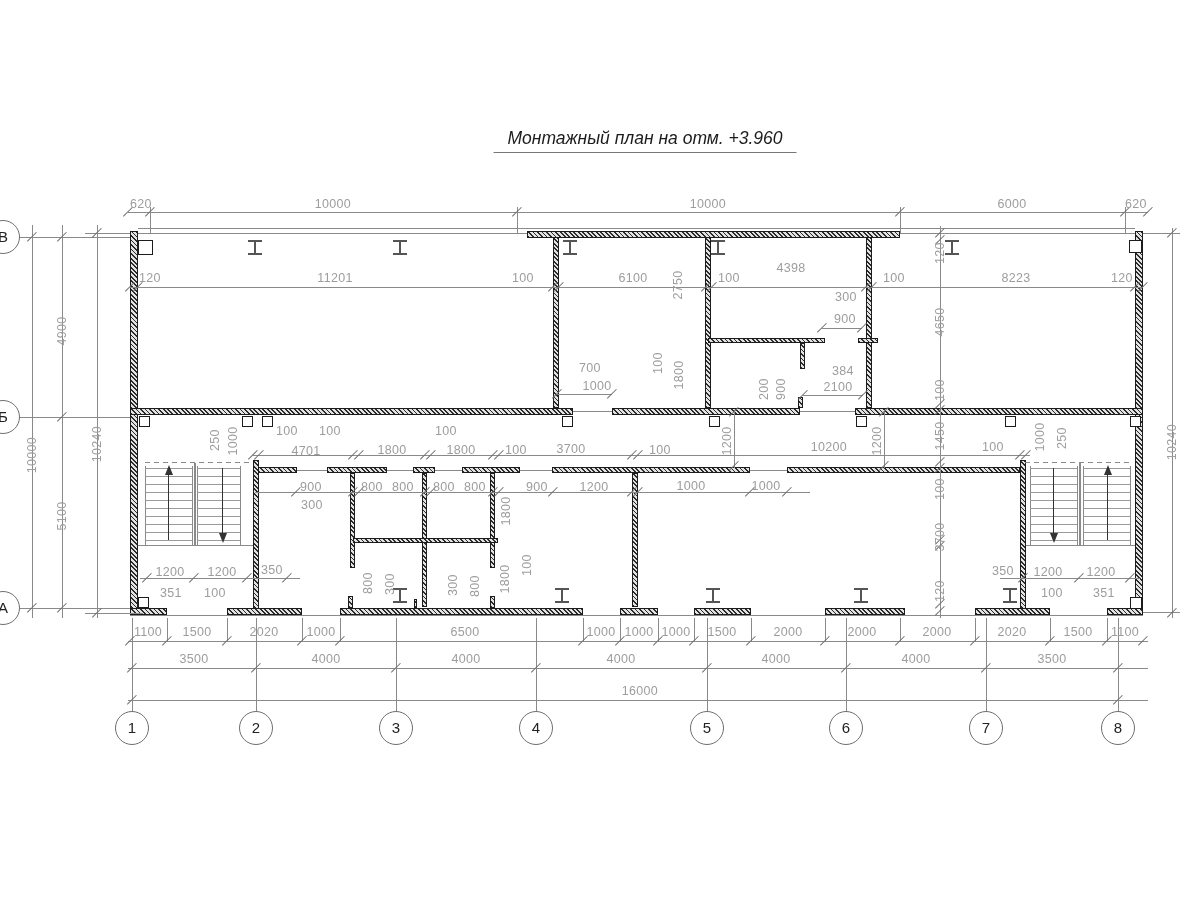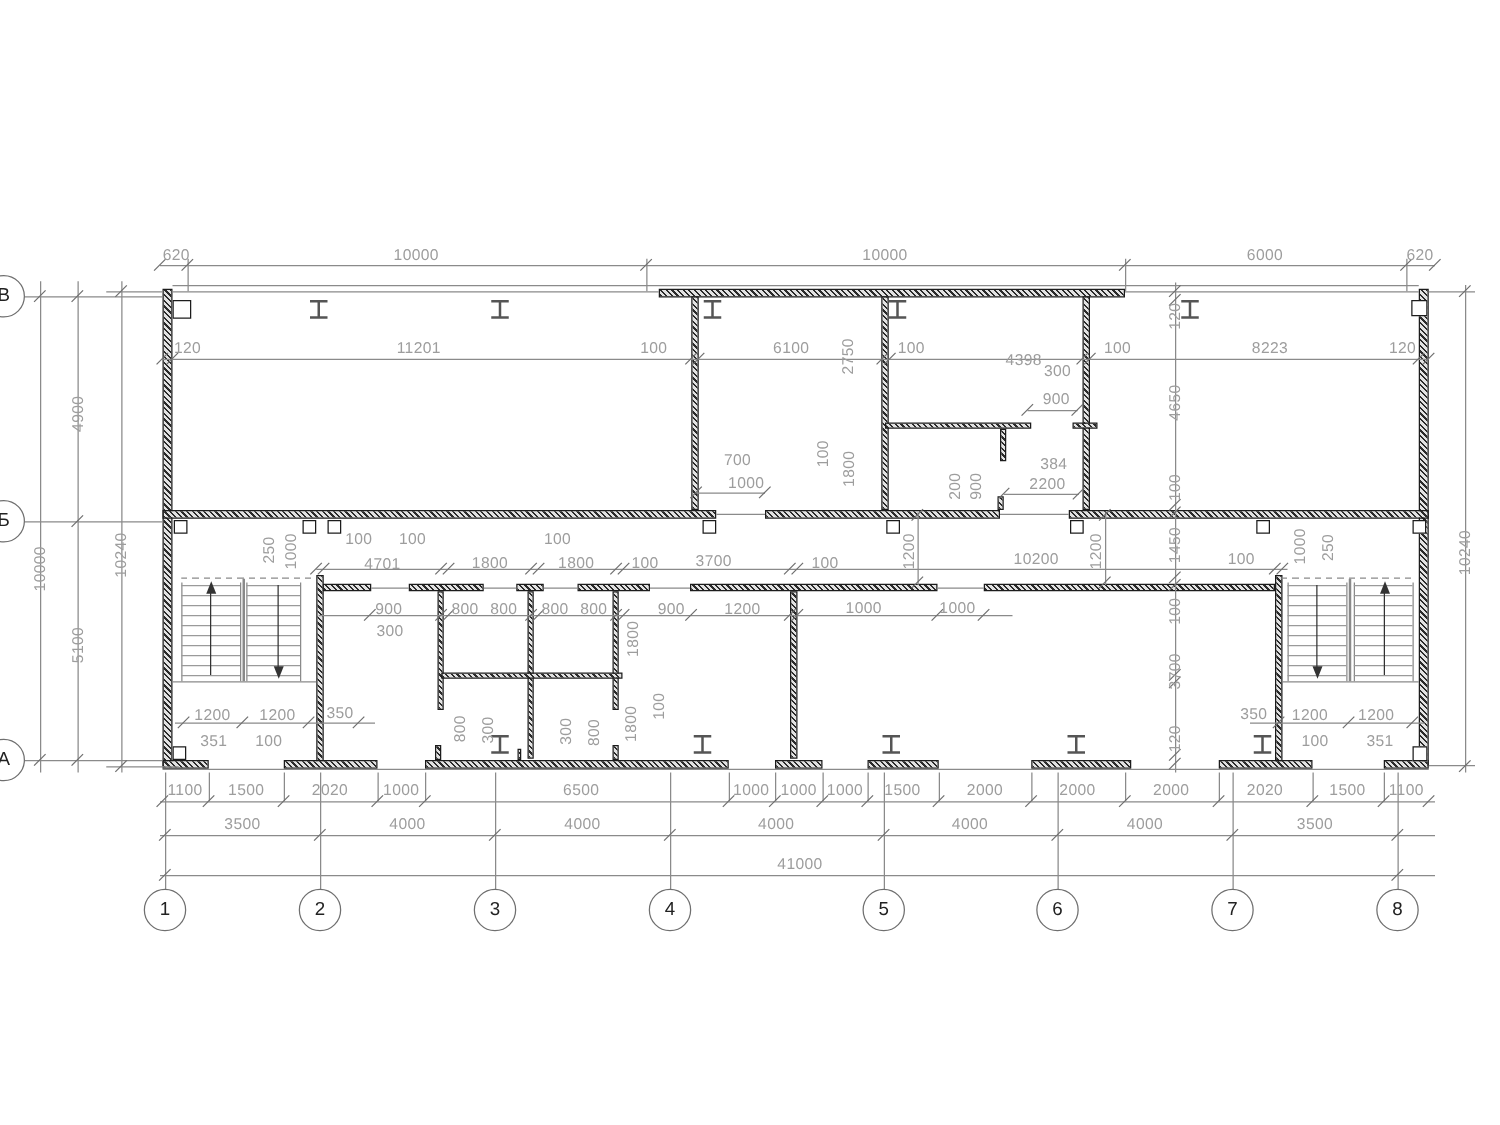--- a/index.html
+++ b/index.html
@@ -25,20 +25,21 @@
   .tread{position:absolute;background:#9a9a9a;height:1px;}
   .tri{position:absolute;width:0;height:0;border-left:4.5px solid transparent;
     border-right:4.5px solid transparent;transform:translateX(-50%);}
   .tri.up{border-bottom:10px solid #333;}
   .tri.down{border-top:10px solid #333;}
 </style>
 </head>
 <body>
 
 <div id="canvas">
+  <div id="title" style="left: 645px; top: 128px;">Монтажный план на отм. +3.960</div>
   <div id="plan" style="position:absolute;left:0;top:0;width:1200px;height:900px;">
       <div class="wall" style="left: 130px; top: 231px; width: 8px; height: 382px;"></div>
       <div class="wall" style="left: 1135px; top: 231px; width: 8px; height: 382px;"></div>
       <div class="wall" style="left: 527px; top: 231px; width: 373px; height: 7px;"></div>
       <div class="wall" style="left: 130px; top: 408px; width: 443px; height: 7px;"></div>
       <div class="wall" style="left: 612px; top: 408px; width: 188px; height: 7px;"></div>
       <div class="wall" style="left: 855px; top: 408px; width: 288px; height: 7px;"></div>
       <div class="wall" style="left: 553px; top: 237px; width: 6px; height: 171px;"></div>
       <div class="wall" style="left: 705px; top: 237px; width: 6px; height: 171px;"></div>
       <div class="wall" style="left: 866px; top: 237px; width: 6px; height: 171px;"></div>
@@ -294,35 +295,35 @@
       <div class="dim" style="left: 141px; top: 204px;">620</div>
       <div class="dim" style="left: 333px; top: 204px;">10000</div>
       <div class="dim" style="left: 708px; top: 204px;">10000</div>
       <div class="dim" style="left: 1012px; top: 204px;">6000</div>
       <div class="dim" style="left: 1136px; top: 204px;">620</div>
       <div class="dim" style="left: 150px; top: 278px;">120</div>
       <div class="dim" style="left: 335px; top: 278px;">11201</div>
       <div class="dim" style="left: 523px; top: 278px;">100</div>
       <div class="dim" style="left: 633px; top: 278px;">6100</div>
       <div class="dim" style="left: 729px; top: 278px;">100</div>
-      <div class="dim" style="left: 791px; top: 288px; margin-left: 28px;">4398</div>
+      <div class="dim" style="left: 791px; top: 268px;">4398</div>
       <div class="dim" style="left: 894px; top: 278px;">100</div>
       <div class="dim" style="left: 1016px; top: 278px;">8223</div>
       <div class="dim" style="left: 1122px; top: 278px;">120</div>
       <div class="dim rot" style="left: 678px; top: 285px;">2750</div>
       <div class="dim" style="left: 590px; top: 368px;">700</div>
       <div class="dim" style="left: 597px; top: 386px;">1000</div>
       <div class="dim rot" style="left: 658px; top: 363px;">100</div>
       <div class="dim rot" style="left: 679px; top: 375px;">1800</div>
       <div class="dim" style="left: 846px; top: 297px;">300</div>
       <div class="dim" style="left: 845px; top: 319px;">900</div>
       <div class="dim rot" style="left: 764px; top: 389px;">200</div>
       <div class="dim rot" style="left: 781px; top: 389px;">900</div>
       <div class="dim" style="left: 843px; top: 371px;">384</div>
-      <div class="dim" style="left: 838px; top: 387px;">2200</div>
+      <div class="dim" style="left: 838px; top: 387px;">2100</div>
       <div class="dim rot" style="left: 940px; top: 253px;">120</div>
       <div class="dim rot" style="left: 940px; top: 322px;">4650</div>
       <div class="dim rot" style="left: 940px; top: 390px;">100</div>
       <div class="dim rot" style="left: 940px; top: 436px;">1450</div>
       <div class="dim rot" style="left: 940px; top: 489px;">100</div>
       <div class="dim rot" style="left: 940px; top: 537px;">3700</div>
       <div class="dim rot" style="left: 940px; top: 591px;">120</div>
       <div class="dim rot" style="left: 1172px; top: 442px;">10240</div>
       <div class="dim rot" style="left: 32px; top: 455px;">10000</div>
       <div class="dim rot" style="left: 62px; top: 331px;">4900</div>
@@ -387,21 +388,21 @@
       <div class="dim" style="left: 1012px; top: 632px;">2020</div>
       <div class="dim" style="left: 1078px; top: 632px;">1500</div>
       <div class="dim" style="left: 1125px; top: 632px;">1100</div>
       <div class="dim" style="left: 194px; top: 659px;">3500</div>
       <div class="dim" style="left: 326px; top: 659px;">4000</div>
       <div class="dim" style="left: 466px; top: 659px;">4000</div>
       <div class="dim" style="left: 621px; top: 659px;">4000</div>
       <div class="dim" style="left: 776px; top: 659px;">4000</div>
       <div class="dim" style="left: 916px; top: 659px;">4000</div>
       <div class="dim" style="left: 1052px; top: 659px;">3500</div>
-      <div class="dim" style="left: 640px; top: 691px;">41000</div>
+      <div class="dim" style="left: 640px; top: 691px;">16000</div>
       <div class="tread" style="left: 145px; top: 468px; width: 47px;"></div>
       <div class="tread" style="left: 145px; top: 476px; width: 47px;"></div>
       <div class="tread" style="left: 145px; top: 484px; width: 47px;"></div>
       <div class="tread" style="left: 145px; top: 492px; width: 47px;"></div>
       <div class="tread" style="left: 145px; top: 500px; width: 47px;"></div>
       <div class="tread" style="left: 145px; top: 508px; width: 47px;"></div>
       <div class="tread" style="left: 145px; top: 516px; width: 47px;"></div>
       <div class="tread" style="left: 145px; top: 524px; width: 47px;"></div>
       <div class="tread" style="left: 145px; top: 532px; width: 47px;"></div>
       <div class="tread" style="left: 145px; top: 540px; width: 47px;"></div>

